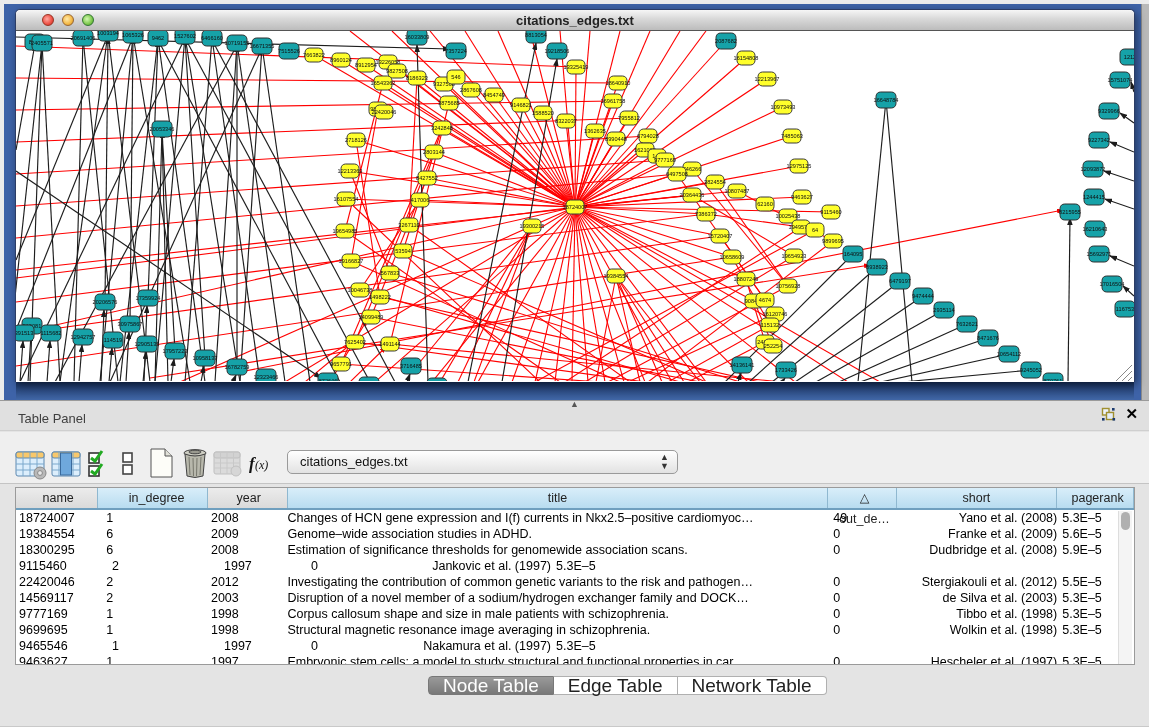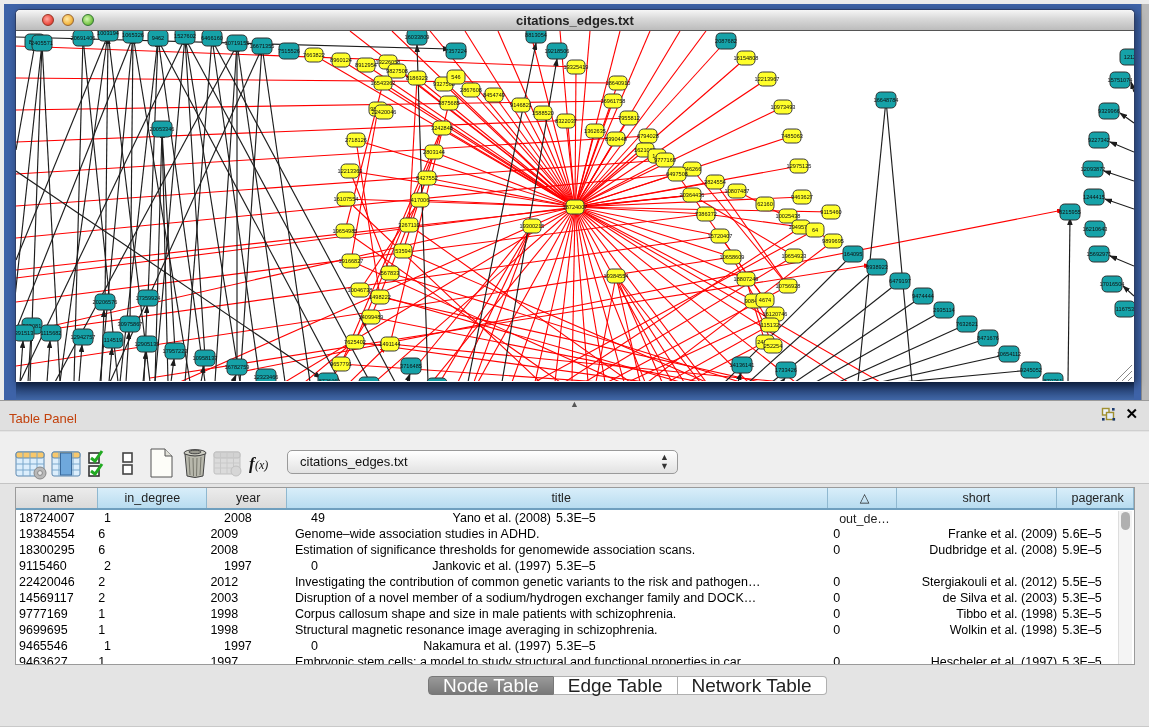--- a/index.html
+++ b/index.html
@@ -5,32 +5,32 @@
 #root { position:relative; width:1149px; height:727px; }
 #desktop { position:absolute; left:4px; top:4px; width:1137px; height:396px; background:#3e63a8; }
 #rightstrip { position:absolute; left:1141px; top:4px; width:8px; height:396px; background:#b9b9b9; border-left:1px solid #8a8a8a; }
 #win { position:absolute; left:15px; top:9px; width:1120px; height:373px; box-shadow:2px 3px 8px rgba(0,0,0,0.45); border-radius:5px 5px 0 0; border:1px solid #2c3d66; border-bottom:none; background:#fff; }
 #titlebar { position:relative; height:21px; border-radius:5px 5px 0 0; background:linear-gradient(#f6f6f6,#d8d8d8 45%,#bcbcbc); border-bottom:1px solid #555; }
 #titlebar .tl { position:absolute; top:4px; width:12px; height:12px; border-radius:50%; }
 #title { text-align:center; font-size:13px; color:#222; line-height:21px; font-weight:700; }
 #canvas { position:relative; width:1118px; height:350px; background:#fff; overflow:hidden; }
 #tablepanel { position:absolute; left:0; top:400px; width:1149px; height:327px; background:#e4e4e4; border-top:1px solid #9a9a9a; }
 #tp-head { position:relative; height:30px; background:#e0e0e0; border-bottom:1px solid #cfcfcf; }
-#tp-head .t { position:absolute; left:9px; top:10px; font-size:13px; color:#c2410c; }
+#tp-head .t { position:absolute; left:18px; top:10px; font-size:13px; color:#404040; }
 #tp-head .x { position:absolute; right:11px; top:4px; font-size:15px; color:#000; font-weight:700; }
 #tp-head .fl { position:absolute; right:33px; top:6px; }
 #toolbar { position:absolute; left:0px; top:31px; width:1149px; height:52px; background:#efefef; border-bottom:1px solid #c4c4c4; }
 #combo { position:absolute; left:287px; top:18px; width:391px; height:24px; background:linear-gradient(#ffffff,#e2e2e2); border:1px solid #9a9a9a; border-radius:5px; font-size:13px; color:#111; line-height:22px; padding-left:12px; }
 #combo .arr { position:absolute; right:8px; top:2px; font-size:9px; color:#333; line-height:9px; }
 #tablewrap { position:absolute; left:15px; top:86px; width:1120px; height:178px; background:#fff; border:1px solid #9a9a9a; overflow:hidden; font-size:12.5px; }
 .hr { display:flex; height:22px; background:linear-gradient(#d9eefa,#b8dcf0); border-bottom:2px solid #6f9fbe; color:#222; }
 .hr > div { border-right:1px solid #8fb8d0; text-align:center; line-height:21px; font-size:12.5px; }
 .tr { display:flex; height:16px; line-height:16px; color:#000; white-space:nowrap; }
-.c0 { width:88px; padding-left:3px; } .c1 { width:117px; } .c2 { width:85px; padding-left:3px; }
-.c3 { width:580px; padding-left:8px; overflow:hidden; } .c4 { width:73px; padding-left:5px; }
+.c0 { width:88px; padding-left:3px; } .c1 { width:117px; padding-left:8px; } .c2 { width:85px; padding-left:3px; }
+.c3 { width:580px; padding-left:0; overflow:hidden; } .c4 { width:73px; padding-left:5px; }
 .c5 { width:172px; text-align:right; } .c6 { width:82px; padding-left:5px; }
 .hr .c0,.hr .c2 { background:linear-gradient(#ececec,#dadada); }
 .hf { flex:1; background:#fff; border-right:none !important; }
 #vscroll { position:absolute; right:2px; top:23px; width:14px; height:154px; background:#f4f4f4; border-left:1px solid #ddd; }
 #vthumb { position:absolute; left:2px; top:1px; width:9px; height:18px; background:#b0b0b0; border-radius:5px; }
 #tabs { position:absolute; left:428px; top:275px; height:19px; display:flex; font-size:19px; }
 #tabs div { height:19px; line-height:18px; padding:0 14px; background:#fff; border:1px solid #b0b0b0; border-left:none; color:#222; }
 #tabs div.sel { background:linear-gradient(#9a9a9a,#787878); color:#fff; border:1px solid #787878; border-radius:4px 0 0 4px; }
 #tabs div.last { border-radius:0 4px 4px 0; }
 #statusbar { position:absolute; left:0; top:726px; width:1149px; height:27px; background:#e9e9e9; border-top:1px solid #c9c9c9;font-weight:bold; }
@@ -636,20 +636,21 @@
           <div class="c3">title</div>
           <div class="c4">△ out_de…</div>
           <div class="c5">short</div>
           <div class="c6">pagerank</div>
           <div class="hf"></div>
         </div>
 <div class="tr">
           <div class="c0">18724007</div>
           <div class="c1">1</div>
           <div class="c2">2008</div>
+          <div class="c3">Changes of HCN gene expression and I(f) currents in Nkx2.5–positive cardiomyoc…</div>
           <div class="c4">49</div>
           <div class="c5">Yano et al. (2008)</div>
           <div class="c6">5.3E–5</div>
         </div>
 <div class="tr">
           <div class="c0">19384554</div>
           <div class="c1">6</div>
           <div class="c2">2009</div>
           <div class="c3">Genome–wide association studies in ADHD.</div>
           <div class="c4">0</div>

